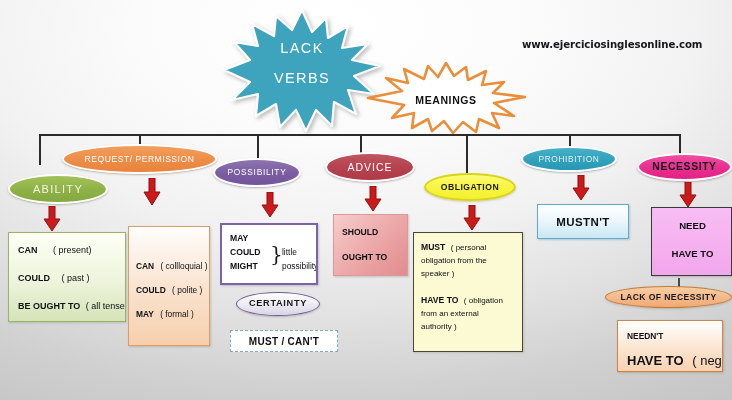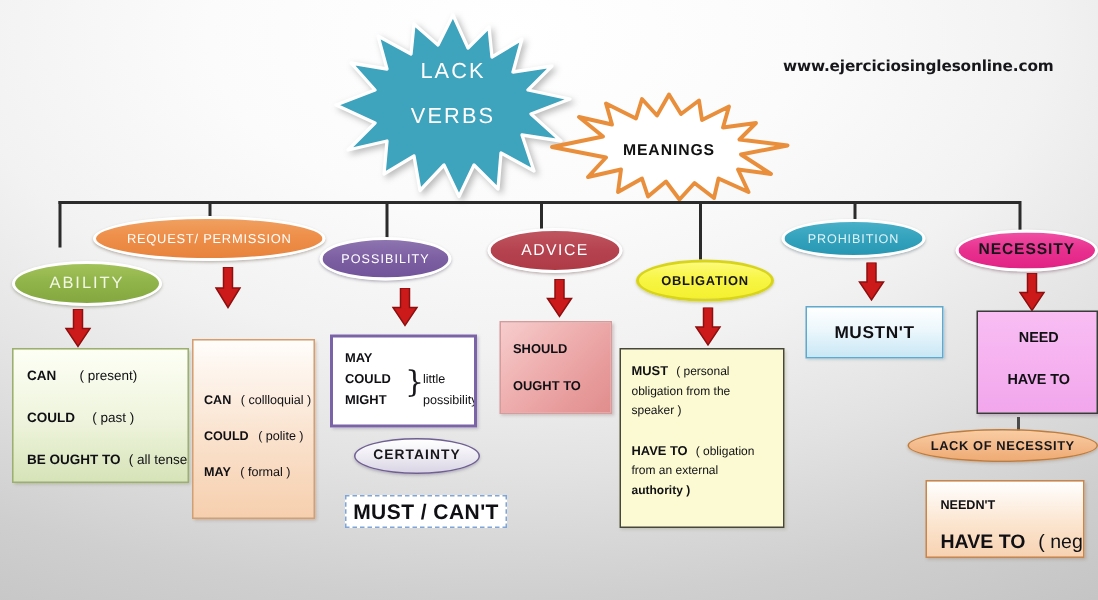--- a/index.html
+++ b/index.html
@@ -303,21 +303,21 @@
     <div class="box-line b" style="position:absolute;left:8px;top:36px;font-size:8.6px;">MIGHT</div>
     <div class="brace" style="left:48px;top:19px;font-size:20px;">}</div>
     <div class="box-line n" style="position:absolute;left:60px;top:22px;font-size:8.4px;">little</div>
     <div class="box-line n" style="position:absolute;left:60px;top:36px;font-size:8.4px;">possibility</div>
   </div>
 
   <div class="ell ell-certainty" style="left:236px;top:292px;width:84px;height:24px;">
     <span>CERTAINTY</span>
   </div>
   <div class="box box-certainty-vals" style="left:230px;top:330px;width:108px;height:22px;">
-    <span class="box-line b" style="font-size:14px;letter-spacing:.3px;">MUST    /    CAN'T</span>
+    <span class="box-line b" style="font-size:10px;letter-spacing:.3px;">MUST    /    CAN'T</span>
   </div>
 
   <div class="box box-advice" style="left:333px;top:214px;width:75px;height:62px;">
     <div class="box-line b" style="position:absolute;left:8px;top:12px;font-size:8.6px;">SHOULD</div>
     <div class="box-line b" style="position:absolute;left:8px;top:37px;font-size:8.6px;">OUGHT TO</div>
   </div>
 
   <div class="box box-obligation" style="left:413px;top:232px;width:110px;height:120px;">
     <div style="position:absolute;left:7px;top:9px;">
       <div class="box-line" style="font-size:8.6px;">
@@ -326,21 +326,21 @@
       </div>
       <div class="box-line n" style="font-size:8px;margin-top:4px;">obligation from the</div>
       <div class="box-line n" style="font-size:8px;margin-top:4px;">speaker )</div>
     </div>
     <div style="position:absolute;left:7px;top:62px;">
       <div class="box-line" style="font-size:8.6px;">
         <span class="b">HAVE TO</span>
         <span class="n" style="margin-left:3px;font-size:8px;">( obligation</span>
       </div>
       <div class="box-line n" style="font-size:8px;margin-top:4px;">from an external</div>
-      <div class="box-line n" style="font-size:8px;margin-top:4px;font-weight:bold;">authority   )</div>
+      <div class="box-line n" style="font-size:8px;margin-top:4px;">authority   )</div>
     </div>
   </div>
 
   <div class="box box-mustnt" style="left:537px;top:204px;width:92px;height:35px;display:flex;align-items:center;justify-content:center;">
     <span class="box-line b" style="font-size:11.5px;letter-spacing:.4px;">MUSTN'T</span>
   </div>
 
   <div class="box box-need" style="left:651px;top:207px;width:81px;height:69px;">
     <div class="box-line b" style="position:absolute;left:0;top:12px;width:81px;text-align:center;font-size:9.6px;">NEED</div>
     <div class="box-line b" style="position:absolute;left:0;top:40px;width:81px;text-align:center;font-size:9.6px;">HAVE TO</div>

